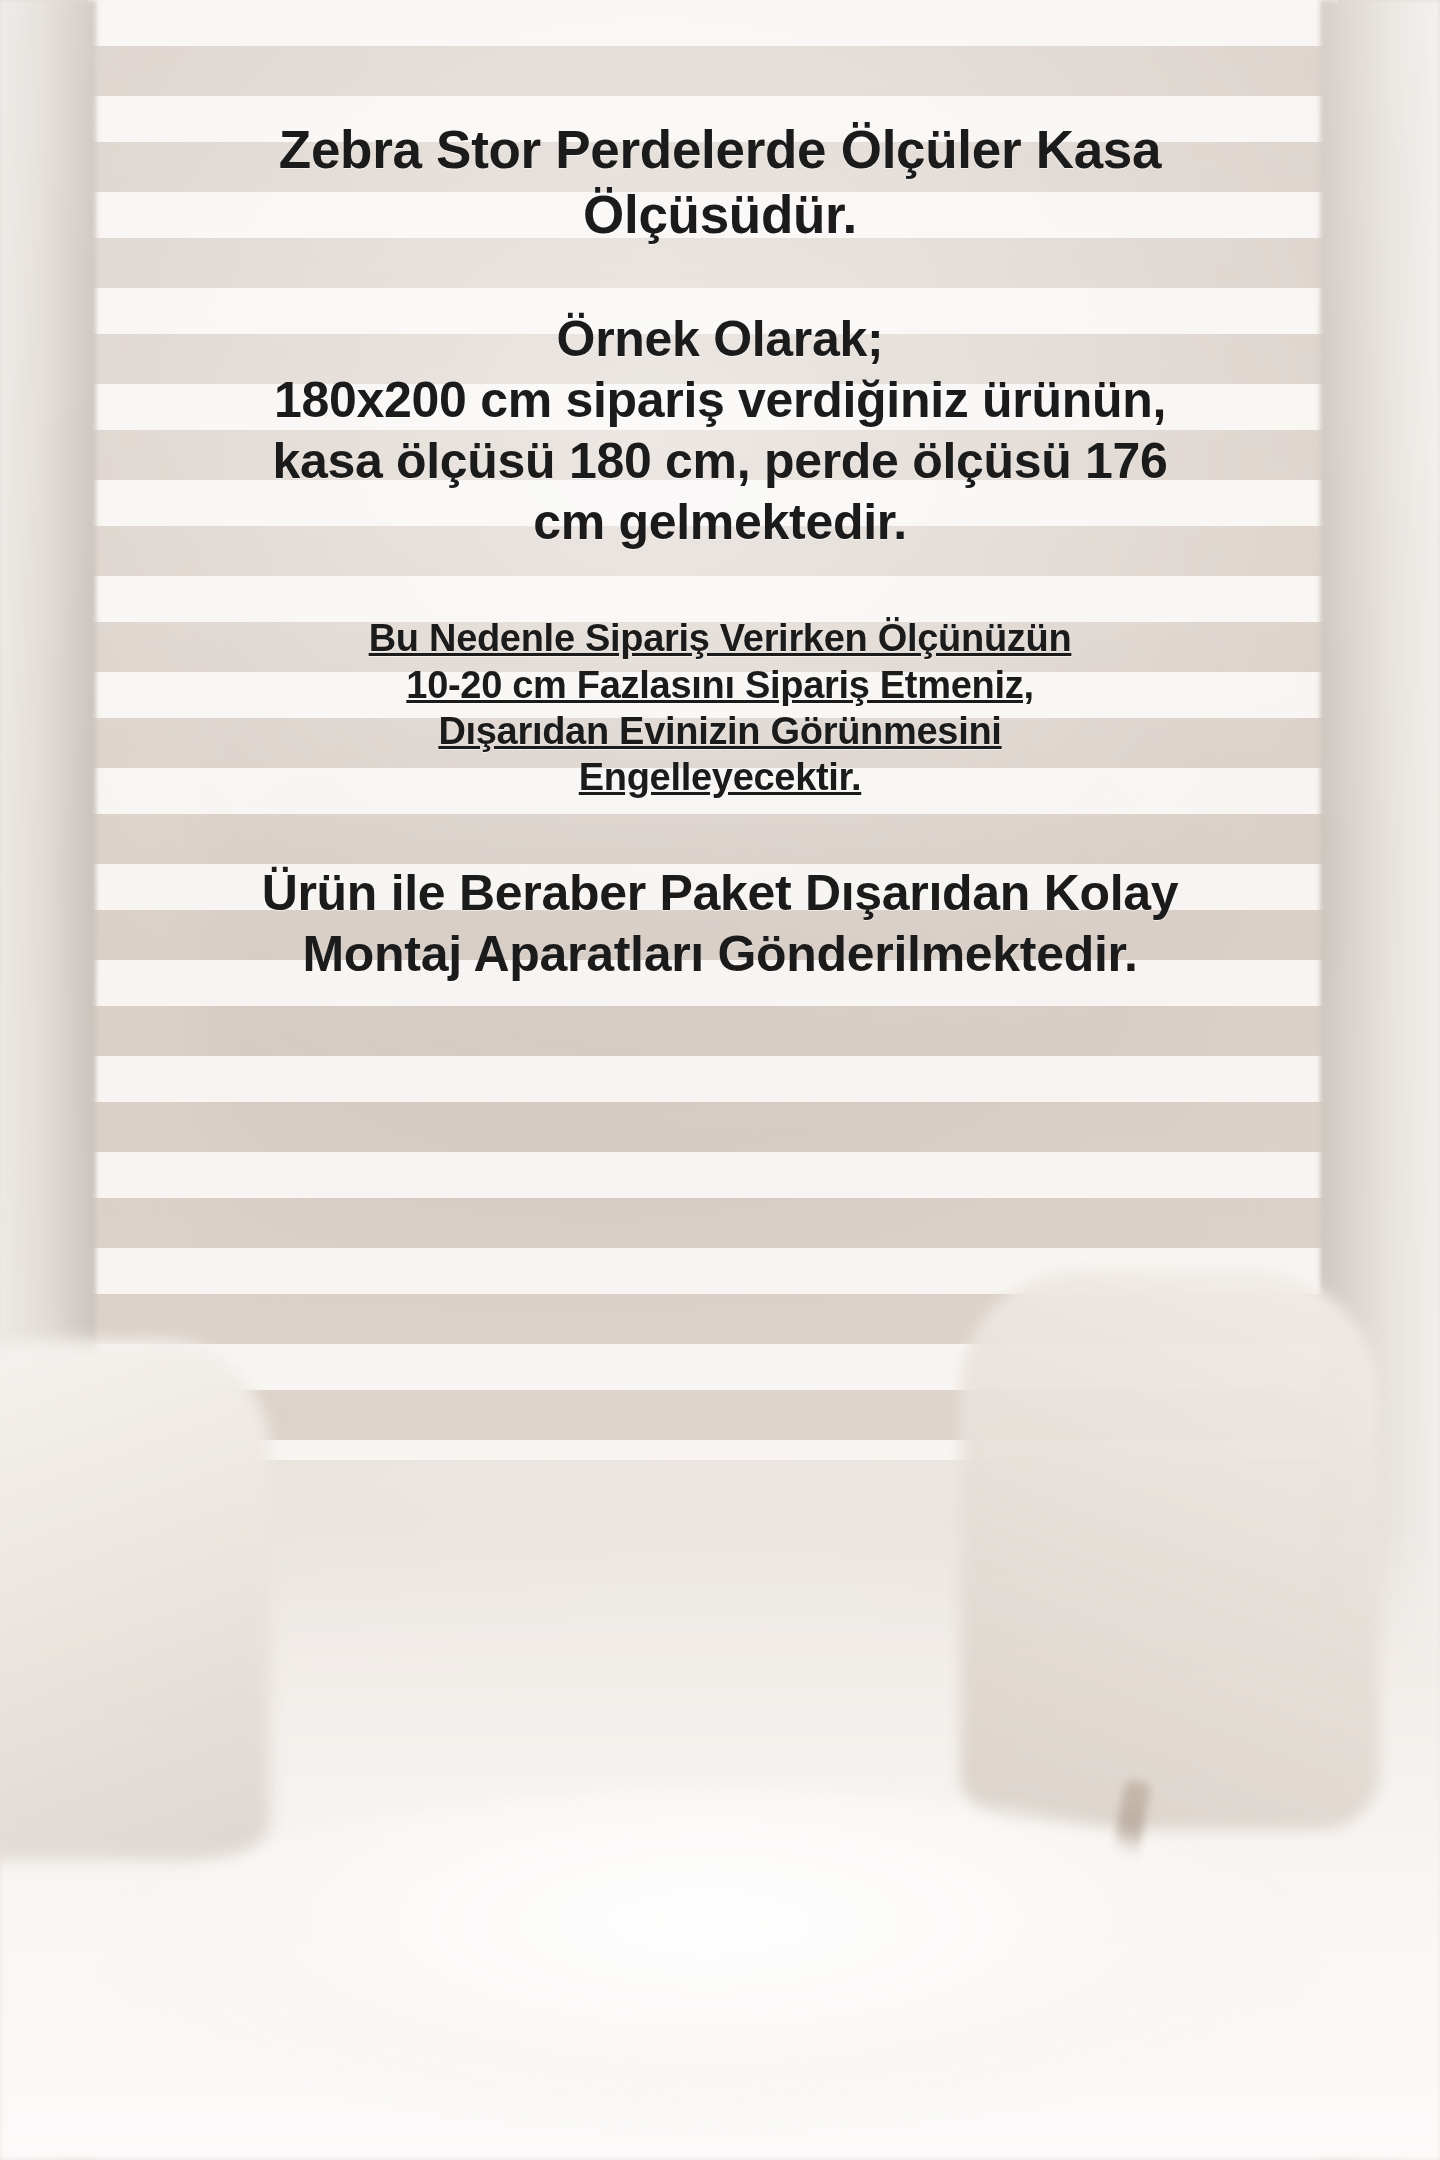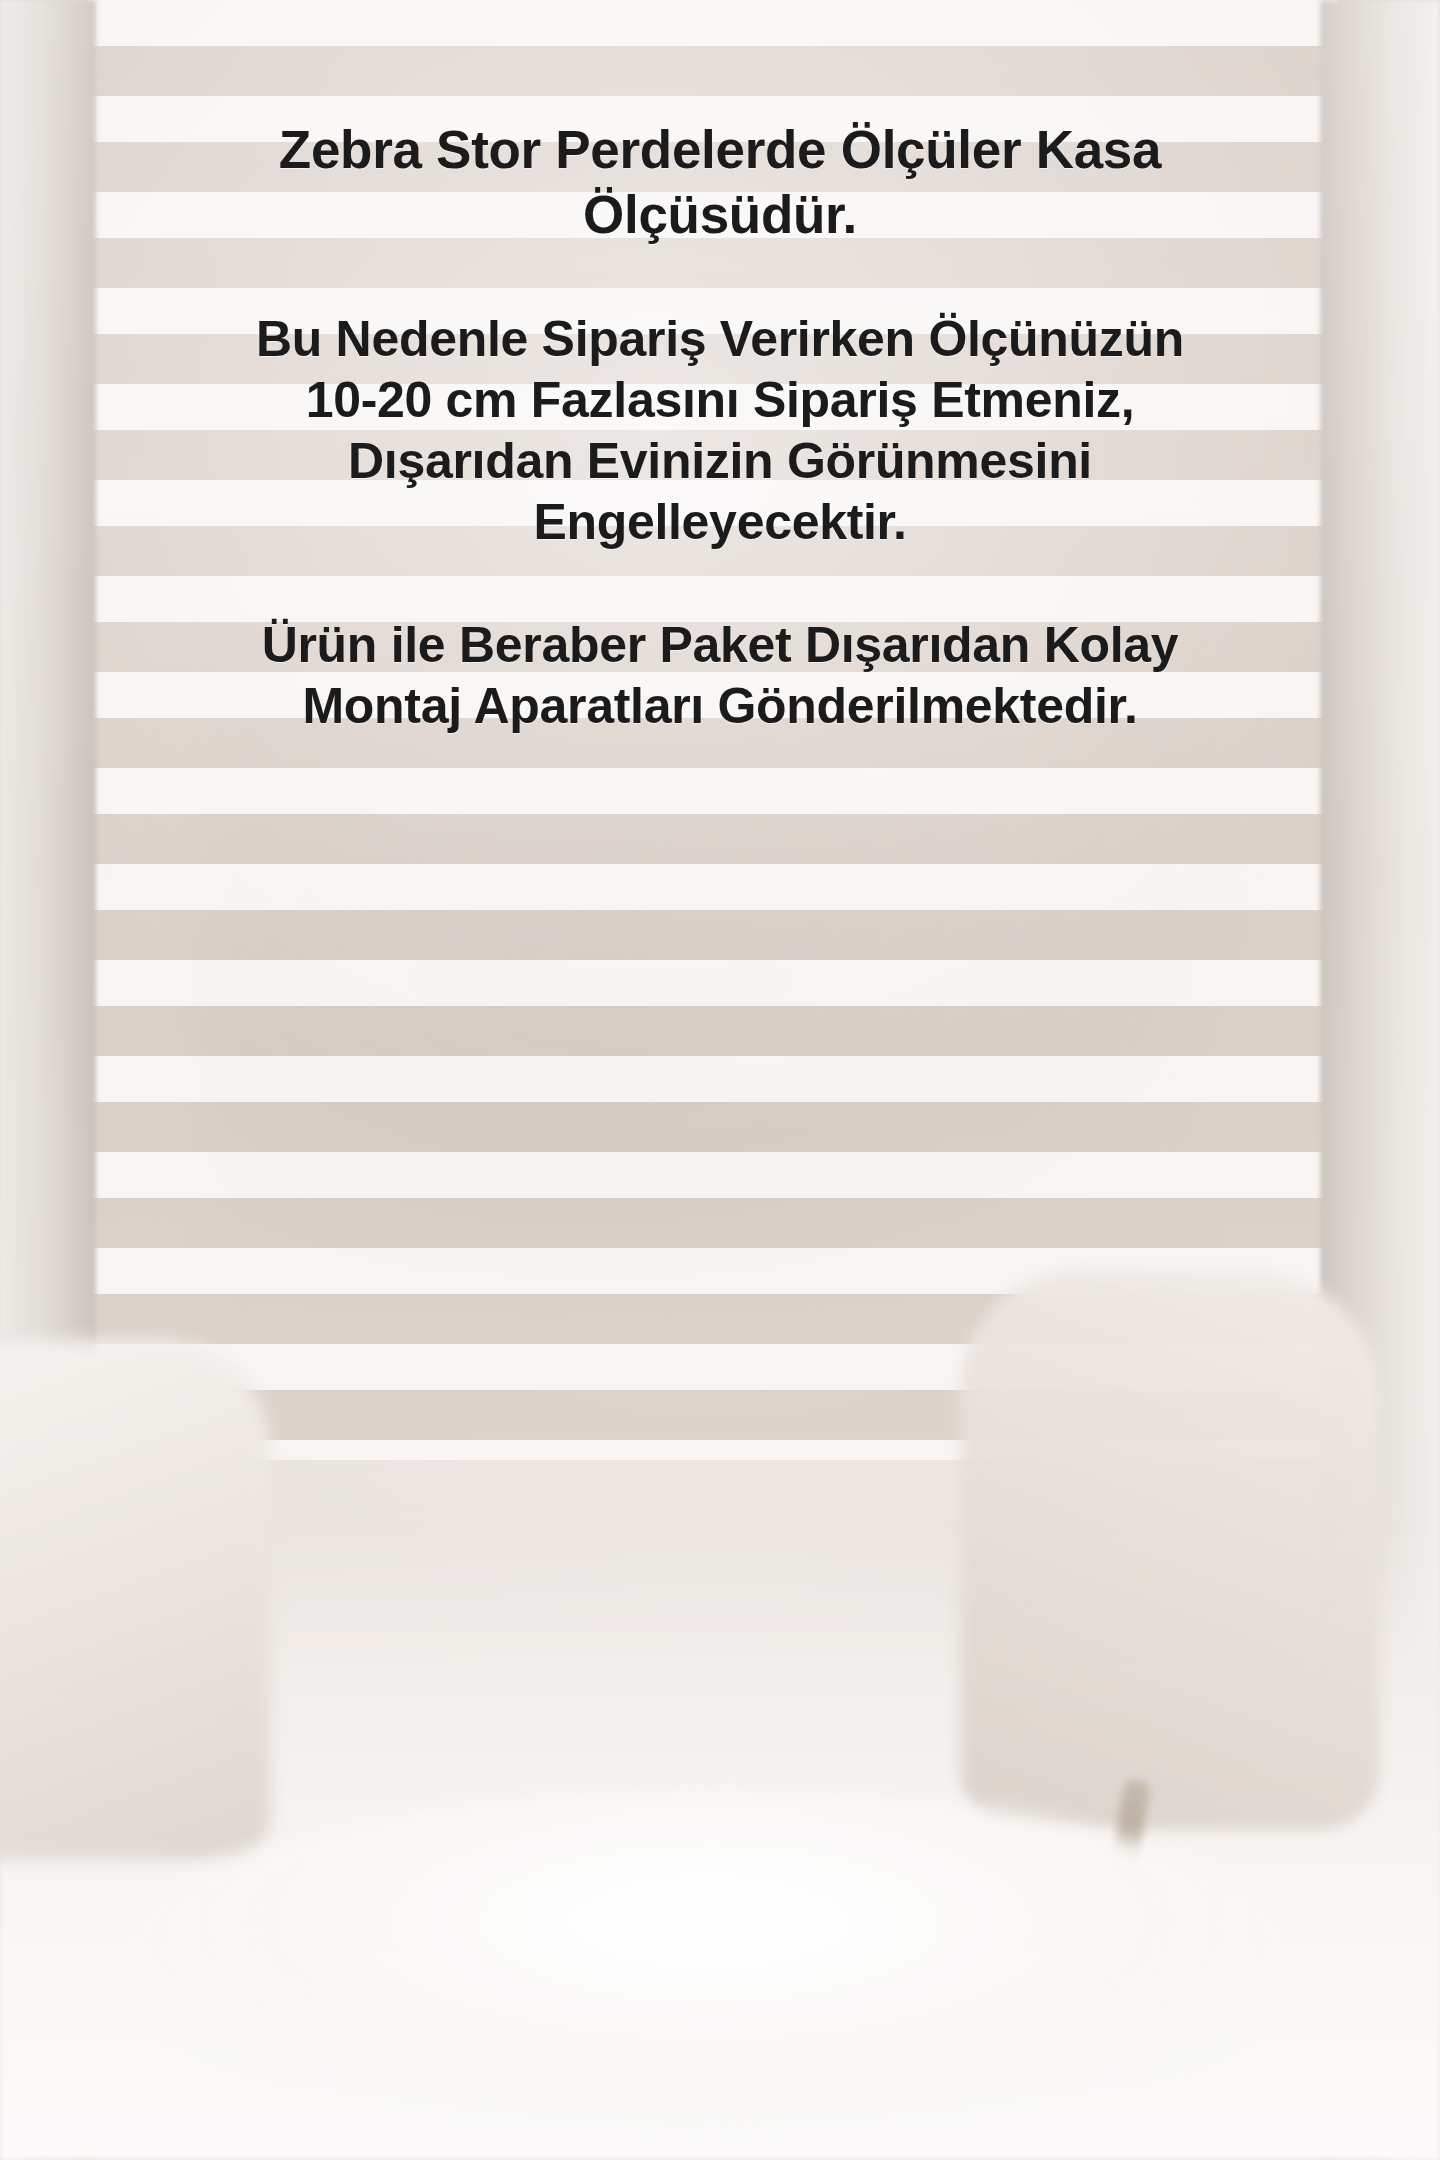--- a/index.html
+++ b/index.html
@@ -137,21 +137,21 @@
     font-size: 50px;
     line-height: 1.22;
     letter-spacing: -0.3px;
     margin: 0 0 46px 0;
     white-space: pre-line;
     text-shadow: 0 1px 0 rgba(255,255,255,0.55);
   }
   .para.p1 { font-size: 53px; margin-bottom: 62px; }
   .para.p2 { font-size: 51px; margin-bottom: 66px; }
   .para.p3 { font-size: 50px; margin-bottom: 62px; }
-  .para.p4 { font-size: 50px; margin-bottom: 62px; }
+  .para.p4 { font-size: 38px; margin-bottom: 62px; text-decoration: underline; }
   .para.p5 { font-size: 50px; margin-bottom: 62px; }
   .para.p6 { font-size: 50px; margin-bottom: 0; }
 </style>
 </head>
 <body>
 
 <div class="page">
 
   <div class="bg"></div>
   <div class="view-band"></div>
@@ -162,20 +162,24 @@
   <div class="floor"></div>
   <div class="sofa-left"></div>
   <div class="chair-right"></div>
   <div class="chair-right-leg"></div>
   <div class="rug"></div>
   <div class="haze"></div>
 
   <div class="content">
     <p class="para p1">Zebra Stor Perdelerde Ölçüler Kasa
 Ölçüsüdür.</p>
+    <p class="para p3">Örnek Olarak;
+180x200 cm sipariş verdiğiniz ürünün,
+kasa ölçüsü 180 cm, perde ölçüsü 176
+cm gelmektedir.</p>
     <p class="para p4">Bu Nedenle Sipariş Verirken Ölçünüzün
 10-20 cm Fazlasını Sipariş Etmeniz,
 Dışarıdan Evinizin Görünmesini
 Engelleyecektir.</p>
     <p class="para p5">Ürün ile Beraber Paket Dışarıdan Kolay
 Montaj Aparatları Gönderilmektedir.</p>
   </div>
 
 </div>
 

